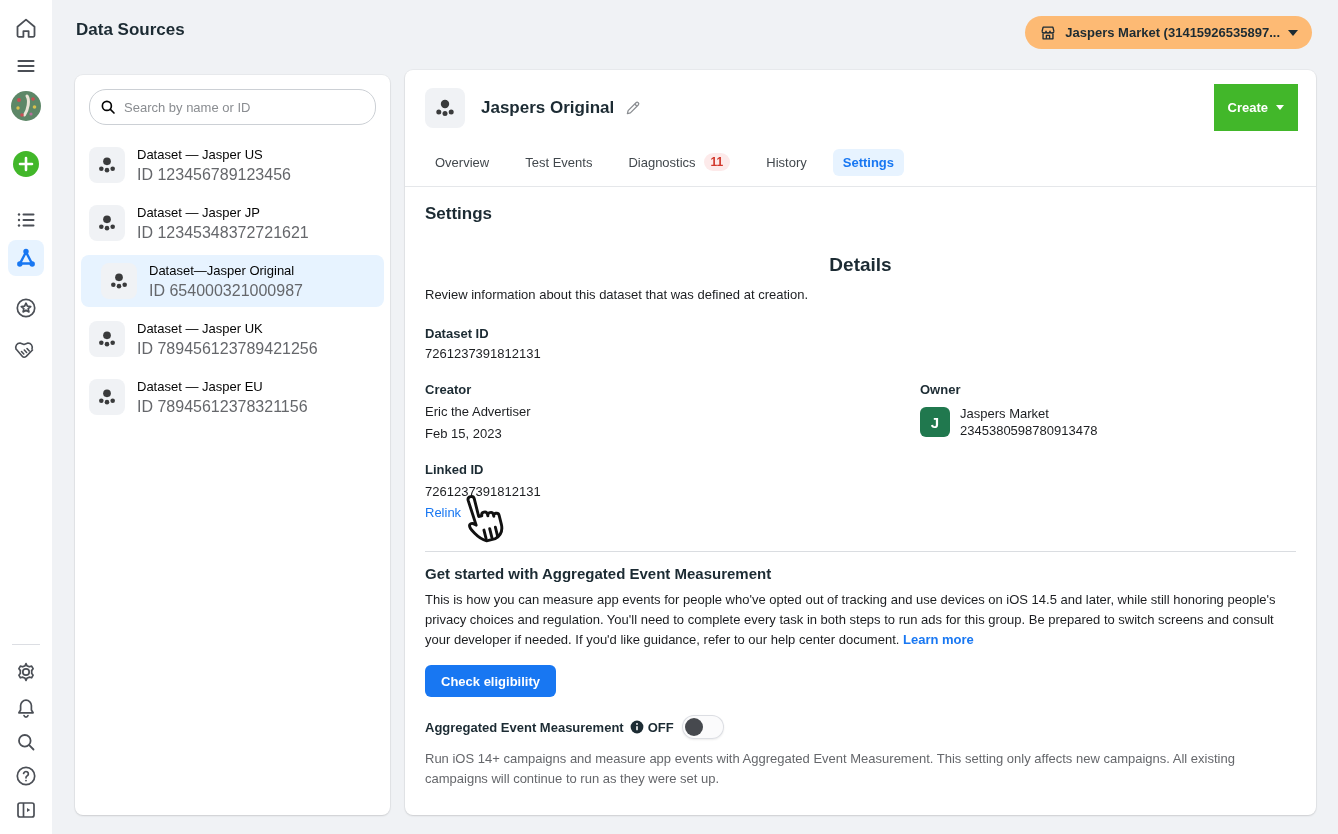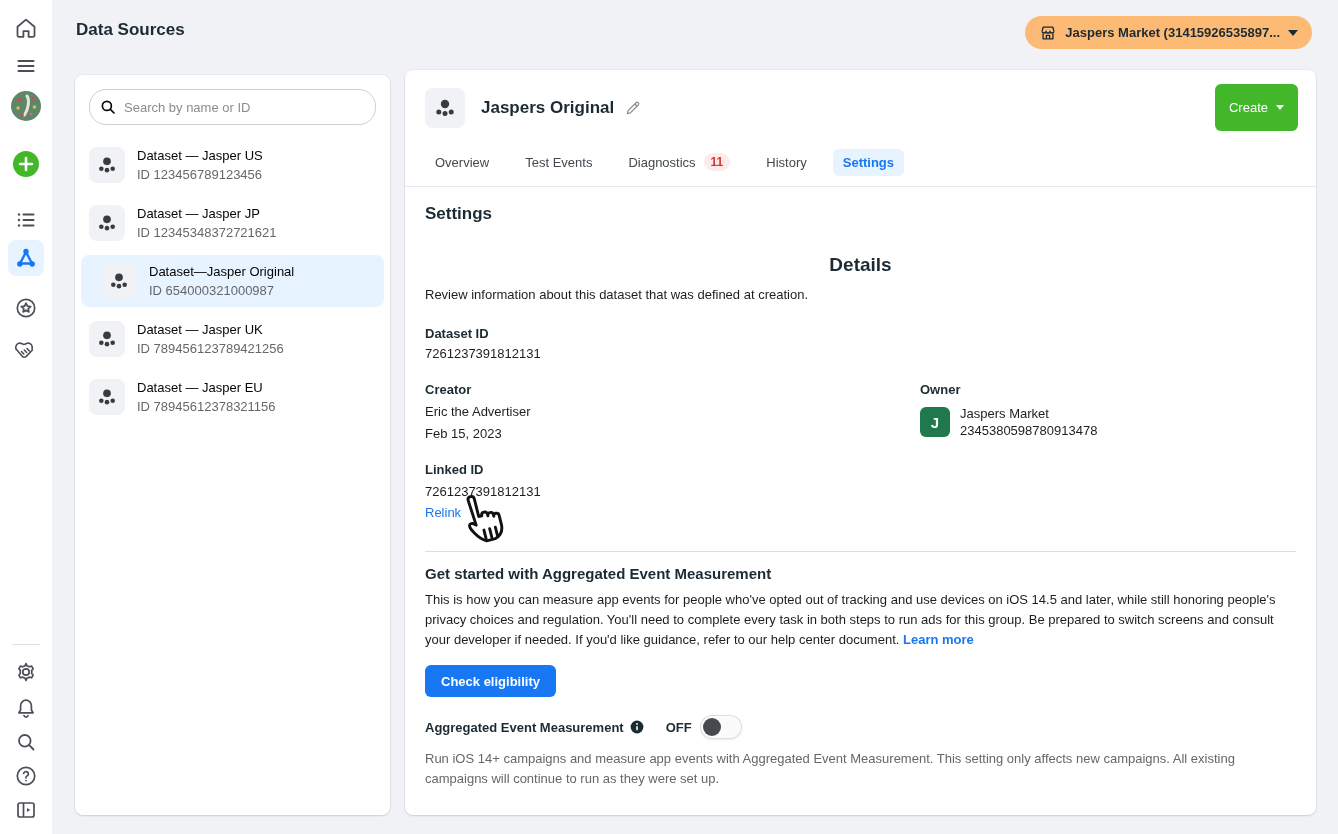--- a/index.html
+++ b/index.html
@@ -36,31 +36,31 @@
   .search-wrap input { width:100%; height:36px; border:1px solid #ccd0d5; border-radius:17px;
     padding:0 10px 0 34px; font-size:13px; font-family:inherit; color:#1c2b33; outline:none; }
   .search-wrap input::placeholder { color:#8a8d91; }
   .search-wrap .sicon { position:absolute; left:10px; top:9px; }
   .ds-row { display:flex; align-items:center; gap:12px; margin:0 6px 6px; padding:8px 8px;
     border-radius:8px; height:52px; cursor:pointer; }
   .ds-row.sel { background:#e7f3ff;padding-left:20px; }
   .tile { width:36px; height:36px; border-radius:8px; background:#f0f2f5; flex:0 0 auto;
     display:flex; align-items:center; justify-content:center; }
   .ds-name { font-size:13px; font-weight:500; color:#050505; line-height:16px; }
-  .ds-id { font-size:13px; color:#65676b; margin-top:3px; }
+  .ds-id { font-size:16px; color:#65676b; margin-top:3px; }
 
   
   .main-header { display:flex; align-items:center; padding:14px 18px 0 20px; }
   .tile-lg { width:40px; height:40px; border-radius:8px; background:#f0f2f5;
     display:flex; align-items:center; justify-content:center; }
   .main-title { margin-left:16px; font-size:17px; font-weight:700; color:#1c2b33; }
   .pencil { margin-left:10px; cursor:pointer; }
   .spacer { flex:1; }
-  .create-btn { height:47px; padding:0 14px; border:none; border-radius:6px; background:#42b72a;
-    color:#fff; font-size:13px; font-weight:400; font-family:inherit; display:flex; align-items:center;
+  .create-btn { height:47px; padding:0 14px; border:none; border-radius:0; background:#42b72a;
+    color:#fff; font-size:13px; font-weight:700; font-family:inherit; display:flex; align-items:center;
     gap:8px; cursor:pointer; }
   .create-btn .caret { border-top-color:#fff; border-left-width:4px; border-right-width:4px; border-top-width:5px; }
 
   
   .tabs { display:flex; align-items:center; gap:16px; margin:16px 0 0 20px; }
   .tab { padding:6px 10px; font-size:13px; font-weight:500; color:#42484d; border-radius:6px;
     display:flex; align-items:center; cursor:pointer; }
   .tab.sel { background:#e7f3ff; color:#1877f2; font-weight:700; }
   .tab-badge { background:#fdeaea; color:#d2382c; font-size:12px; font-weight:700;
     border-radius:10px; padding:2px 7px; margin-left:8px; }
@@ -83,21 +83,21 @@
   .link-blue { display:inline-block; margin-top:6px; font-size:13px; color:#1877f2; cursor:pointer; }
   .divider { height:1px; background:#dadde1; margin-top:30px; }
   .aem-h { margin-top:13px; font-size:15px; font-weight:700; color:#1c2b33; }
   .aem-body { margin-top:8px; font-size:13px; color:#1c1e21; line-height:20px; max-width:884px; }
   .inline-link { color:#1877f2; cursor:pointer;font-weight:bold; }
   .check-btn { margin-top:15px; height:32px; padding:0 16px; border:none; border-radius:6px;
     background:#1877f2; color:#fff; font-size:13px; font-weight:700; font-family:inherit; cursor:pointer; }
   .toggle-row { margin-top:18px; display:flex; align-items:center; }
   .toggle-label { font-size:13px; font-weight:700; color:#1c2b33; }
   .info-dot { margin-left:6px; }
-  .off-lbl { margin-left:22px; font-size:13px; font-weight:700; color:#1c2b33; }
+  .off-lbl { margin-left:4px; font-size:13px; font-weight:700; color:#1c2b33; }
   .toggle { margin-left:8px; width:42px; height:24px; border-radius:12px; background:#fbfbfc;
     box-shadow:inset 0 0 0 1px #dcdee3, 0 1px 2px rgba(0,0,0,.08); position:relative; cursor:pointer; }
   .toggle .knob { position:absolute; left:3px; top:3px; width:18px; height:18px; border-radius:50%; background:#46494e; }
   .p-gray { margin-top:10px; font-size:13px; color:#65676b; line-height:20px; max-width:884px; }
 
   
   .hand-cursor { position:absolute; left:451px; top:489px; transform:rotate(-14deg); pointer-events:none; }
 </style>
 </head>
 <body>

